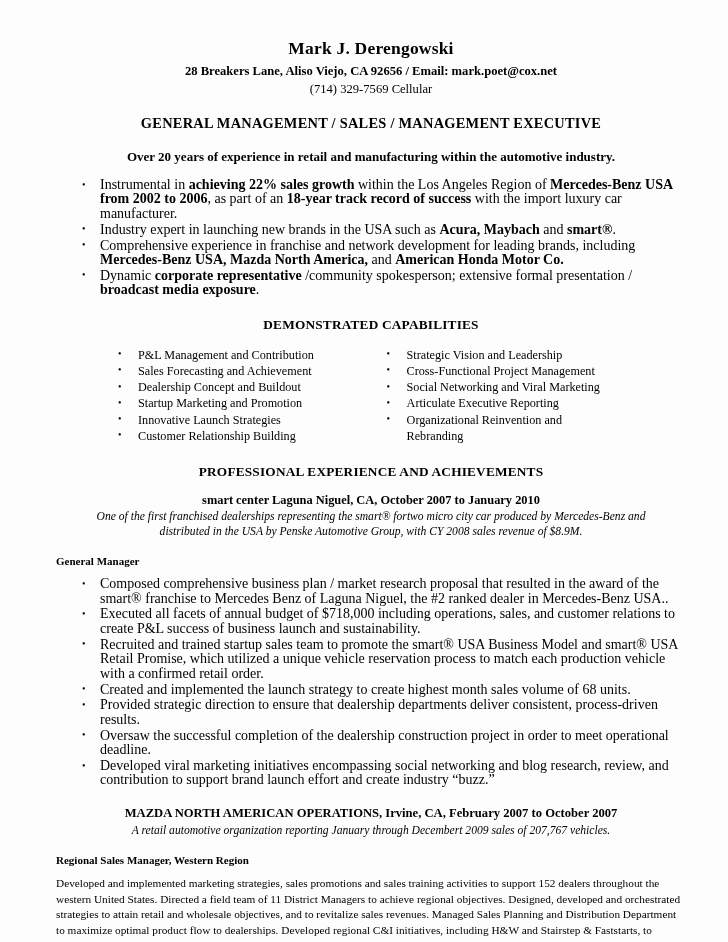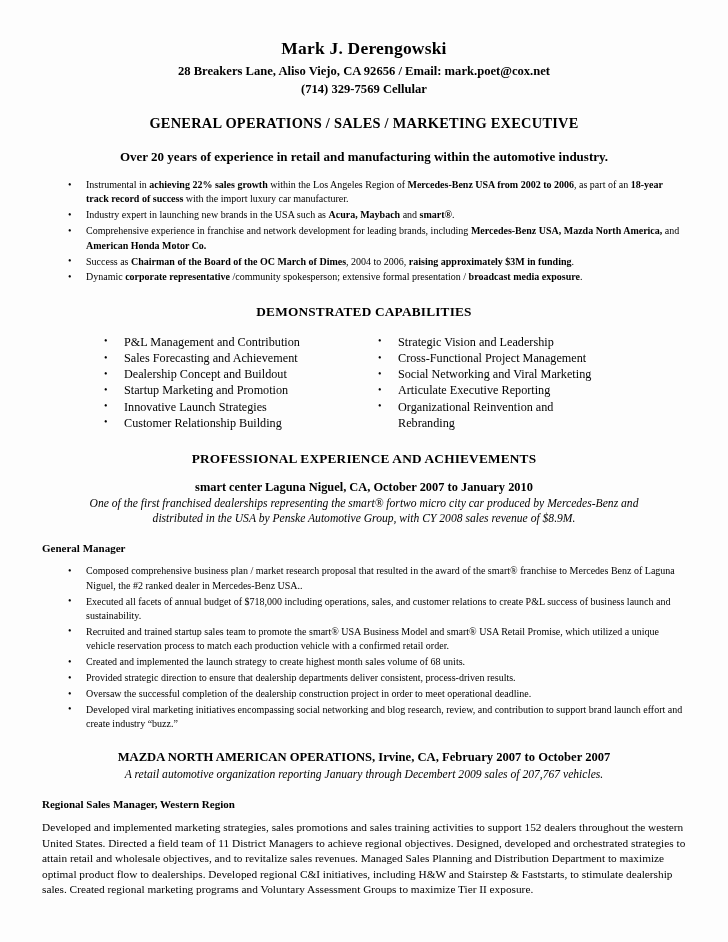--- a/index.html
+++ b/index.html
@@ -12,38 +12,38 @@
     height: 942px;
     font-family: "Liberation Serif", "DejaVu Serif", serif;
     color: #000000;
     overflow: hidden;
   }
   .page {
     width: 728px;
     height: 942px;
     position: relative;
     box-sizing: border-box;
-    padding: 38px 42px 0 42px;
+    padding: 38px 42px 0 56px;
     background: #fdfdfd;
   }
   .center { text-align: center; }
   .name {
     font-size: 17.5px;
     font-weight: bold;
     letter-spacing: 0.2px;
     margin: 0 0 5px 0;
   }
   .contact {
     font-size: 12.6px;
     font-weight: bold;
     margin: 0 0 3px 0;
   }
   .contact2 {
     font-size: 12.6px;
-    font-weight: bold;
+    font-weight: normal;
     margin: 0 0 18px 0;
   }
   .title-line {
     font-size: 14.4px;
     font-weight: bold;
     letter-spacing: 0.25px;
     margin: 0 0 17px 0;
   }
   .tagline {
     font-size: 13px;
@@ -51,21 +51,21 @@
     margin: 10px 0 13px 0;
   }
   ul.bullets {
     list-style: none;
     margin: 0;
     padding: 0;
   }
   ul.bullets > li {
     position: relative;
     padding-left: 44px;
-    font-size: 10px;
+    font-size: 14px;
     line-height: 14.4px;
     margin-bottom: 1.5px;
     text-align: left;
   }
   ul.bullets > li:before {
     content: "\2022";
     position: absolute;
     left: 26px;
     top: -0.5px;
     font-size: 10px;
@@ -147,29 +147,28 @@
 </style>
 </head>
 <body>
 
 <div class="page">
 
   <div class="name center">Mark J. Derengowski</div>
   <div class="contact center">28 Breakers Lane, Aliso Viejo, CA 92656 / Email: mark.poet@cox.net</div>
   <div class="contact2 center">(714) 329-7569 Cellular</div>
 
-  <div class="title-line center">GENERAL OPERATIONS / SALES / MARKETING EXECUTIVE</div>
+  <div class="title-line center">GENERAL MANAGEMENT / SALES / MANAGEMENT EXECUTIVE</div>
 
   <div class="tagline center">Over 20 years of experience in retail and manufacturing within the automotive industry.</div>
 
   <ul class="bullets">
     <li><span>Instrumental in <b>achieving 22% sales growth</b> within the Los Angeles Region of <b>Mercedes-Benz USA from 2002 to 2006</b>, as part of an <b>18-year track record of success</b> with the import luxury car manufacturer.</span></li>
     <li><span>Industry expert in launching new brands in the USA such as <b>Acura, Maybach</b> and <b>smart®</b>.</span></li>
     <li><span>Comprehensive experience in franchise and network development for leading brands, including <b>Mercedes-Benz USA, Mazda North America,</b> and <b>American Honda Motor Co.</b></span></li>
-    <li><span>Success as <b>Chairman of the Board of the OC March of Dimes</b>, 2004 to 2006, <b>raising approximately $3M in funding</b>.</span></li>
     <li><span>Dynamic <b>corporate representative</b> /community spokesperson; extensive formal presentation / <b>broadcast media exposure</b>.</span></li>
   </ul>
 
   <div class="section-head">DEMONSTRATED CAPABILITIES</div>
 
   <div class="caps-wrap">
     <div class="caps-col left">
       <ul class="caps">
         <li>P&amp;L Management and Contribution</li>
         <li>Sales Forecasting and Achievement</li>

